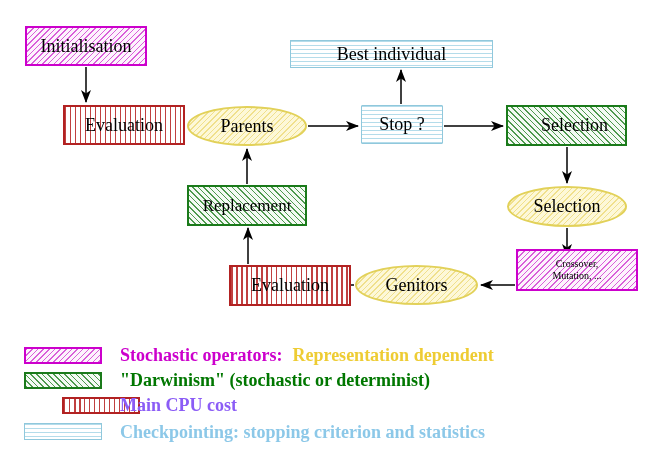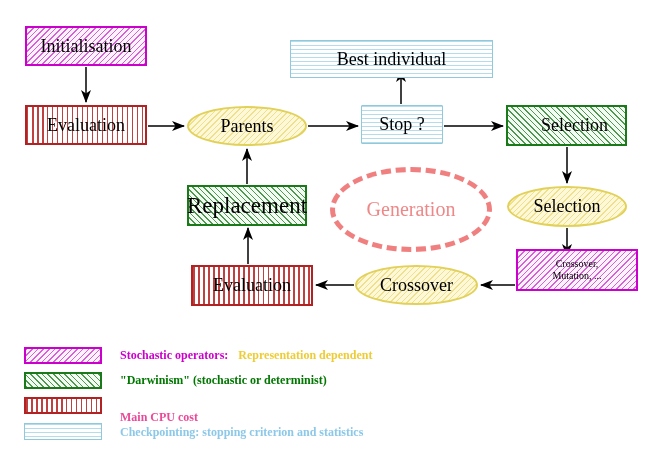--- a/index.html
+++ b/index.html
@@ -19,67 +19,68 @@
     color:#000;font-size:18px;white-space:nowrap;
   }
   
   .hatch-magenta{
     border:2px solid #cc00cc;
     background:repeating-linear-gradient(135deg,#d95fd9 0,#d95fd9 1px,#fdf3fd 1px,#fdf3fd 4px);
   }
   .stripe-red{
     border:2px solid #b22222;
     background:repeating-linear-gradient(90deg,#c04040 0,#c04040 1.5px,#ffffff 1.5px,#ffffff 5px);
+    margin-left:38px;
   }
   .hatch-green{
     border:2px solid #1a7a1a;
     background:repeating-linear-gradient(45deg,#4d994d 0,#4d994d 1px,#f4faf4 1px,#f4faf4 4px);
   }
   .stripe-cyan{
     border:1px solid #90c8dc;
     background:repeating-linear-gradient(180deg,#b4dcea 0,#b4dcea 1px,#ffffff 1px,#ffffff 4px);
   }
   .ellipse-yellow{
     border:2px solid #e2d159;
     border-radius:50%;
     background:repeating-linear-gradient(135deg,#f0e08c 0,#f0e08c 1px,#fdf8d8 1px,#fdf8d8 4px);
   }
 
   
   .n-init       {left:25px; top:26px;  width:122px; height:40px;}
   .n-eval1      {left:25px; top:105px; width:122px; height:40px;}
   .n-parents    {left:187px;top:106px; width:120px; height:40px;}
   .n-stop       {left:361px;top:105px; width:82px;  height:39px; border-radius:1px;}
-  .n-best       {left:290px;top:40px;  width:203px; height:38px;}
+  .n-best       {left:290px;top:40px;  width:203px; height:28px;}
   .n-selection  {left:506px;top:105px; width:121px; height:41px;padding-left:16px;}
   .n-genitors   {left:507px;top:186px; width:120px; height:41px;}
   .n-crossover  {left:516px;top:249px; width:122px; height:42px; font-size:10px; flex-direction:column; line-height:1.25;}
   .n-offspring  {left:355px;top:265px; width:123px; height:40px;}
   .n-eval2      {left:191px;top:265px; width:122px; height:41px;}
-  .n-replacement{left:187px;top:185px; width:120px; height:41px; font-size:23px;}
+  .n-replacement{left:187px;top:185px; width:120px; height:41px; font-size:17px;}
   .n-generation {
     left:330px;top:167px;width:162px;height:85px;
     border:5px dashed #f08080;border-radius:50%;
     color:#ee8888;font-size:20px;background:transparent;
   }
 
   
   .swatch{position:absolute;left:24px;width:78px;height:17px;box-sizing:border-box;}
   .sw-1{top:347px;}
   .sw-2{top:372px;}
   .sw-3{top:397px;}
   .sw-4{top:423px;}
   .legend-text{
     position:absolute;left:120px;
-    font-weight:bold;font-size:12px;line-height:17px;white-space:nowrap;text-align:center;
+    font-weight:bold;font-size:18px;line-height:17px;white-space:nowrap;text-align:center;
   }
   .lt-1{top:347px;color:#cc00cc;}
   .lt-1 .secondary{color:#eecc33;padding-left:10px;}
   .lt-2{top:372px;color:#007700;}
-  .lt-3{top:397px;color:#ec4899;margin-top:12px;}
+  .lt-3{top:397px;color:#8b5cf6;}
   .lt-4{top:424px;color:#8cc8e8;}
 </style>
 </head>
 <body>
 
 <div class="canvas">
 
   <svg class="arrows" viewBox="0 0 662 471" xmlns="http://www.w3.org/2000/svg">
     <defs>
       <marker id="ah" markerWidth="13" markerHeight="10" refX="12" refY="5" orient="auto" markerUnits="userSpaceOnUse">
@@ -128,34 +129,31 @@
   <div class="node ellipse-yellow n-genitors">
     <span>Selection</span>
   </div>
 
   <div class="node hatch-magenta n-crossover">
     <span>Crossover,</span>
     <span>Mutation, ...</span>
   </div>
 
   <div class="node ellipse-yellow n-offspring">
-    <span>Crossover</span>
+    <span>Genitors</span>
   </div>
 
   <div class="node stripe-red n-eval2">
     <span>Evaluation</span>
   </div>
 
   <div class="node hatch-green n-replacement">
     <span>Replacement</span>
   </div>
 
-  <div class="node n-generation">
-    <span>Generation</span>
-  </div>
 
   <div class="swatch hatch-magenta sw-1"></div>
   <div class="legend-text lt-1">
     <span>Stochastic operators:</span><span class="secondary">Representation dependent</span>
   </div>
 
   <div class="swatch hatch-green sw-2"></div>
   <div class="legend-text lt-2">"Darwinism" (stochastic or determinist)</div>
 
   <div class="swatch stripe-red sw-3"></div>

